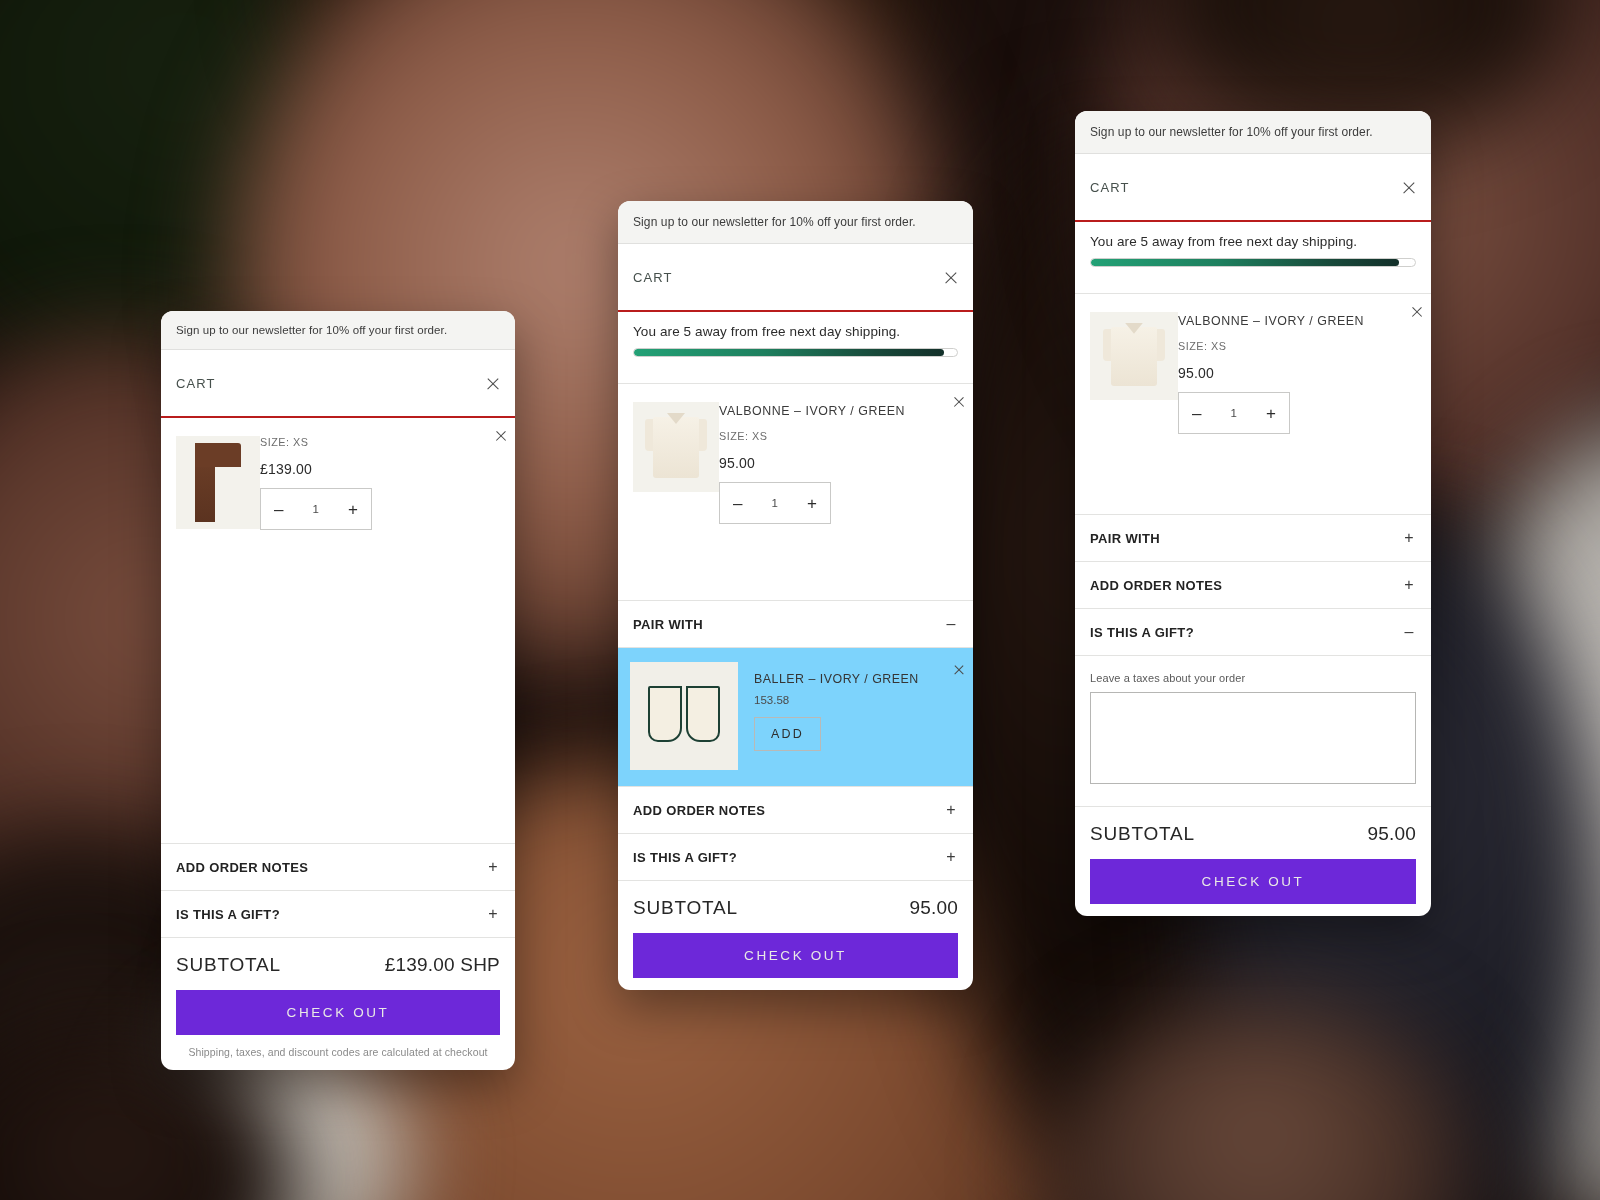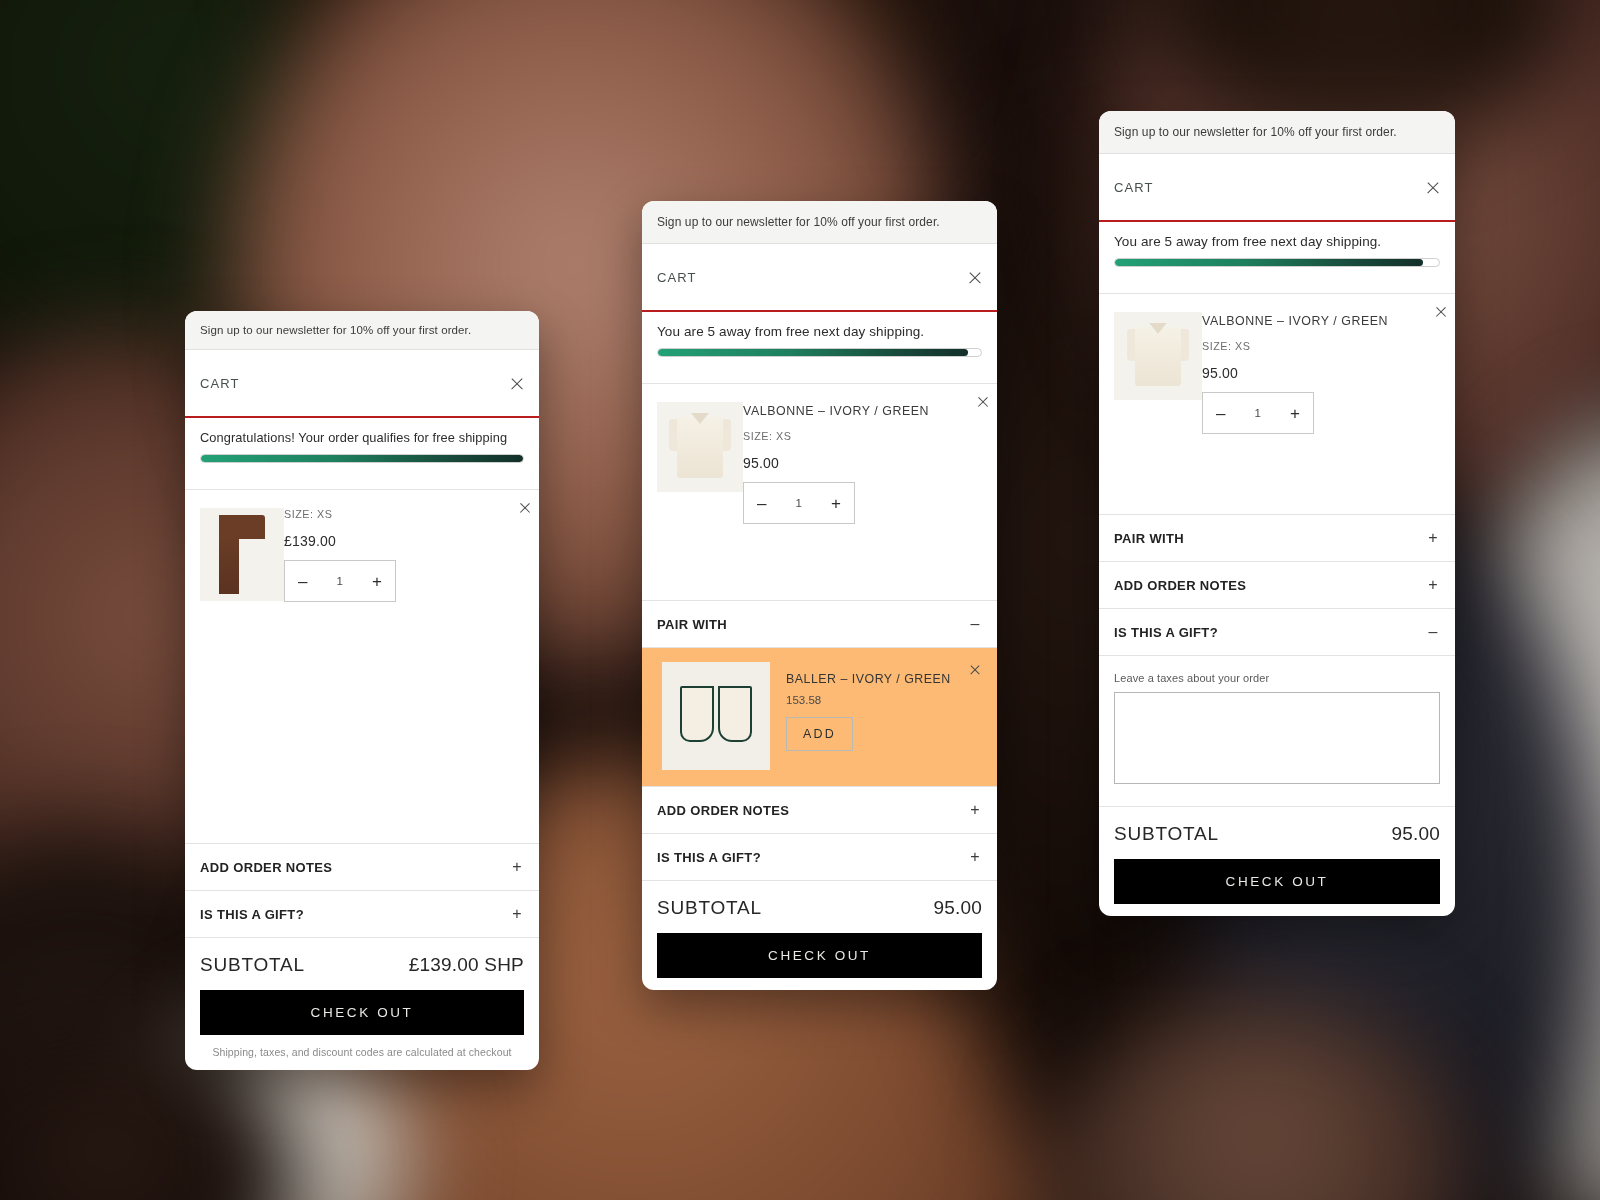--- a/index.html
+++ b/index.html
@@ -55,21 +55,20 @@
   
   .drawer {
     position: absolute;
     background: #ffffff;
     border-radius: 12px;
     overflow: hidden;
     box-shadow: 0 18px 48px rgba(0,0,0,0.38);
     display: flex;
     flex-direction: column;
     color: #2b2b2b;
-    margin-left: 24px;
   }
 
   #panel-1 { left: 161px;  top: 311px; width: 354px; height: 759px; }
   #panel-2 { left: 618px;  top: 201px; width: 355px; height: 789px; }
   #panel-3 { left: 1075px; top: 111px; width: 356px; height: 805px; }
 
   
   .announce {
     background: #f4f4f2;
     border-bottom: 1px solid #e0e0de;
@@ -246,22 +245,22 @@
   .acc-label {
     font-size: 13px;
     font-weight: 700;
     letter-spacing: .35px;
     color: #232323;
   }
   .acc-sign { font-size: 16px; color: #3b3b3b; line-height: 1; width: 14px; text-align: center; }
 
   
   .pair-body {
-    background: #fdba74;
-    padding: 14px 20px 16px;
+    background: #7dd3fc;
+    padding: 14px 12px 16px;
     border-top: 1px solid #e3e3e1;
   }
   .pair-card {
     display: flex;
     gap: 16px;
     align-items: flex-start;
     position: relative;
   }
   .pair-thumb {
     width: 108px; height: 108px;
@@ -306,21 +305,21 @@
   
   .foot { border-top: 1px solid #e3e3e1; padding: 16px 15px 12px; flex: none; }
   .sub-row {
     display: flex; align-items: baseline; justify-content: space-between;
     margin-bottom: 14px;
   }
   .sub-label { font-size: 19px; letter-spacing: .8px; color: #272727; text-align: center; }
   .sub-value { font-size: 19px; letter-spacing: .2px; color: #272727; }
   .checkout {
     display: block; width: 100%;
-    background: #000000;
+    background: #6d28d9;
     color: #e9e9e6;
     border: none;
     padding: 15px 0;
     font-size: 13.5px;
     letter-spacing: 2.6px;
     cursor: pointer;
     font-family: "Liberation Sans", sans-serif;
   }
   .foot-note {
     text-align: center;
@@ -353,26 +352,20 @@
 
 <div class="drawer" id="panel-1">
 
   <div class="announce">Sign up to our newsletter for 10% off your first order.</div>
 
   <div class="cart-head">
     <span class="cart-title">CART</span>
     <span class="x-icon"></span>
   </div>
 
-  <div class="ship">
-    <div class="ship-text">Congratulations! Your order qualifies for free shipping</div>
-    <div class="bar-track">
-      <div class="bar-fill" style="width:100%"></div>
-    </div>
-  </div>
 
   <div class="items">
     <div class="line-item">
       <div class="thumb">
         <div class="trouser">
             <i></i>
             <i></i>
             <u></u>
           </div>
       </div>

